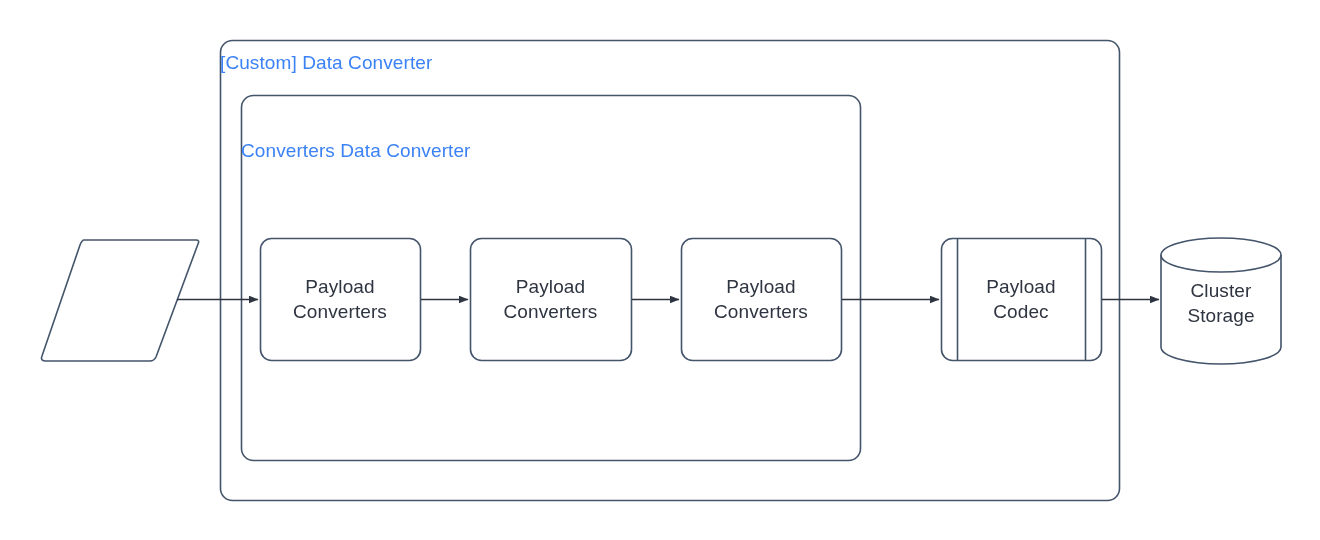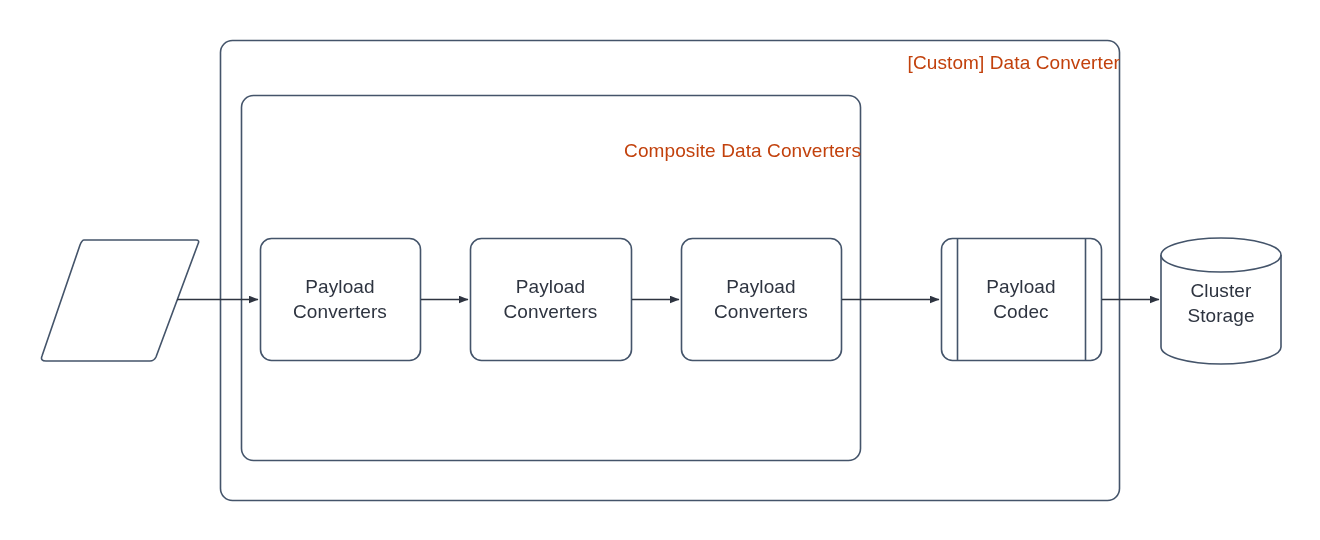--- a/index.html
+++ b/index.html
@@ -34,22 +34,22 @@
     text-align: center;
     color: #2e3440;
     font-size: 19px;
     line-height: 25px;
     letter-spacing: 0.1px;
     white-space: pre-line;
     pointer-events: none;
   }
   .group-title {
     position: absolute;
-    text-align: right;
-    color: #c2410c;
+    text-align: left;
+    color: #3b82f6;
     font-size: 19px;
     line-height: 25px;
     letter-spacing: 0.1px;
   }
   
   .outer-title { left: 220px; top: 50px; width: 900px; }
   .inner-title { left: 241px; top: 138px; width: 620px; }
   .lbl-input { left: 60px; top: 240px; width: 130px; height: 121px; }
   .lbl-pc1 { left: 260px; top: 238px; width: 160px; height: 122px; }
   .lbl-pc2 { left: 470px; top: 238px; width: 161px; height: 122px; }
@@ -98,21 +98,21 @@
 
     <line x1="632" y1="299.5" x2="679" y2="299.5" stroke="#2e3440" stroke-width="1.6" marker-end="url(#arrowhead)"></line>
 
     <line x1="842" y1="299.5" x2="939" y2="299.5" stroke="#2e3440" stroke-width="1.6" marker-end="url(#arrowhead)"></line>
 
     <line x1="1102" y1="299.5" x2="1159" y2="299.5" stroke="#2e3440" stroke-width="1.6" marker-end="url(#arrowhead)"></line>
   </svg>
 
   <div class="group-title outer-title">[Custom] Data Converter</div>
 
-  <div class="group-title inner-title">Composite Data Converters</div>
+  <div class="group-title inner-title">Converters Data Converter</div>
 
 
   <div class="node-label lbl-pc1">Payload
 Converters</div>
 
   <div class="node-label lbl-pc2">Payload
 Converters</div>
 
   <div class="node-label lbl-pc3">Payload
 Converters</div>

